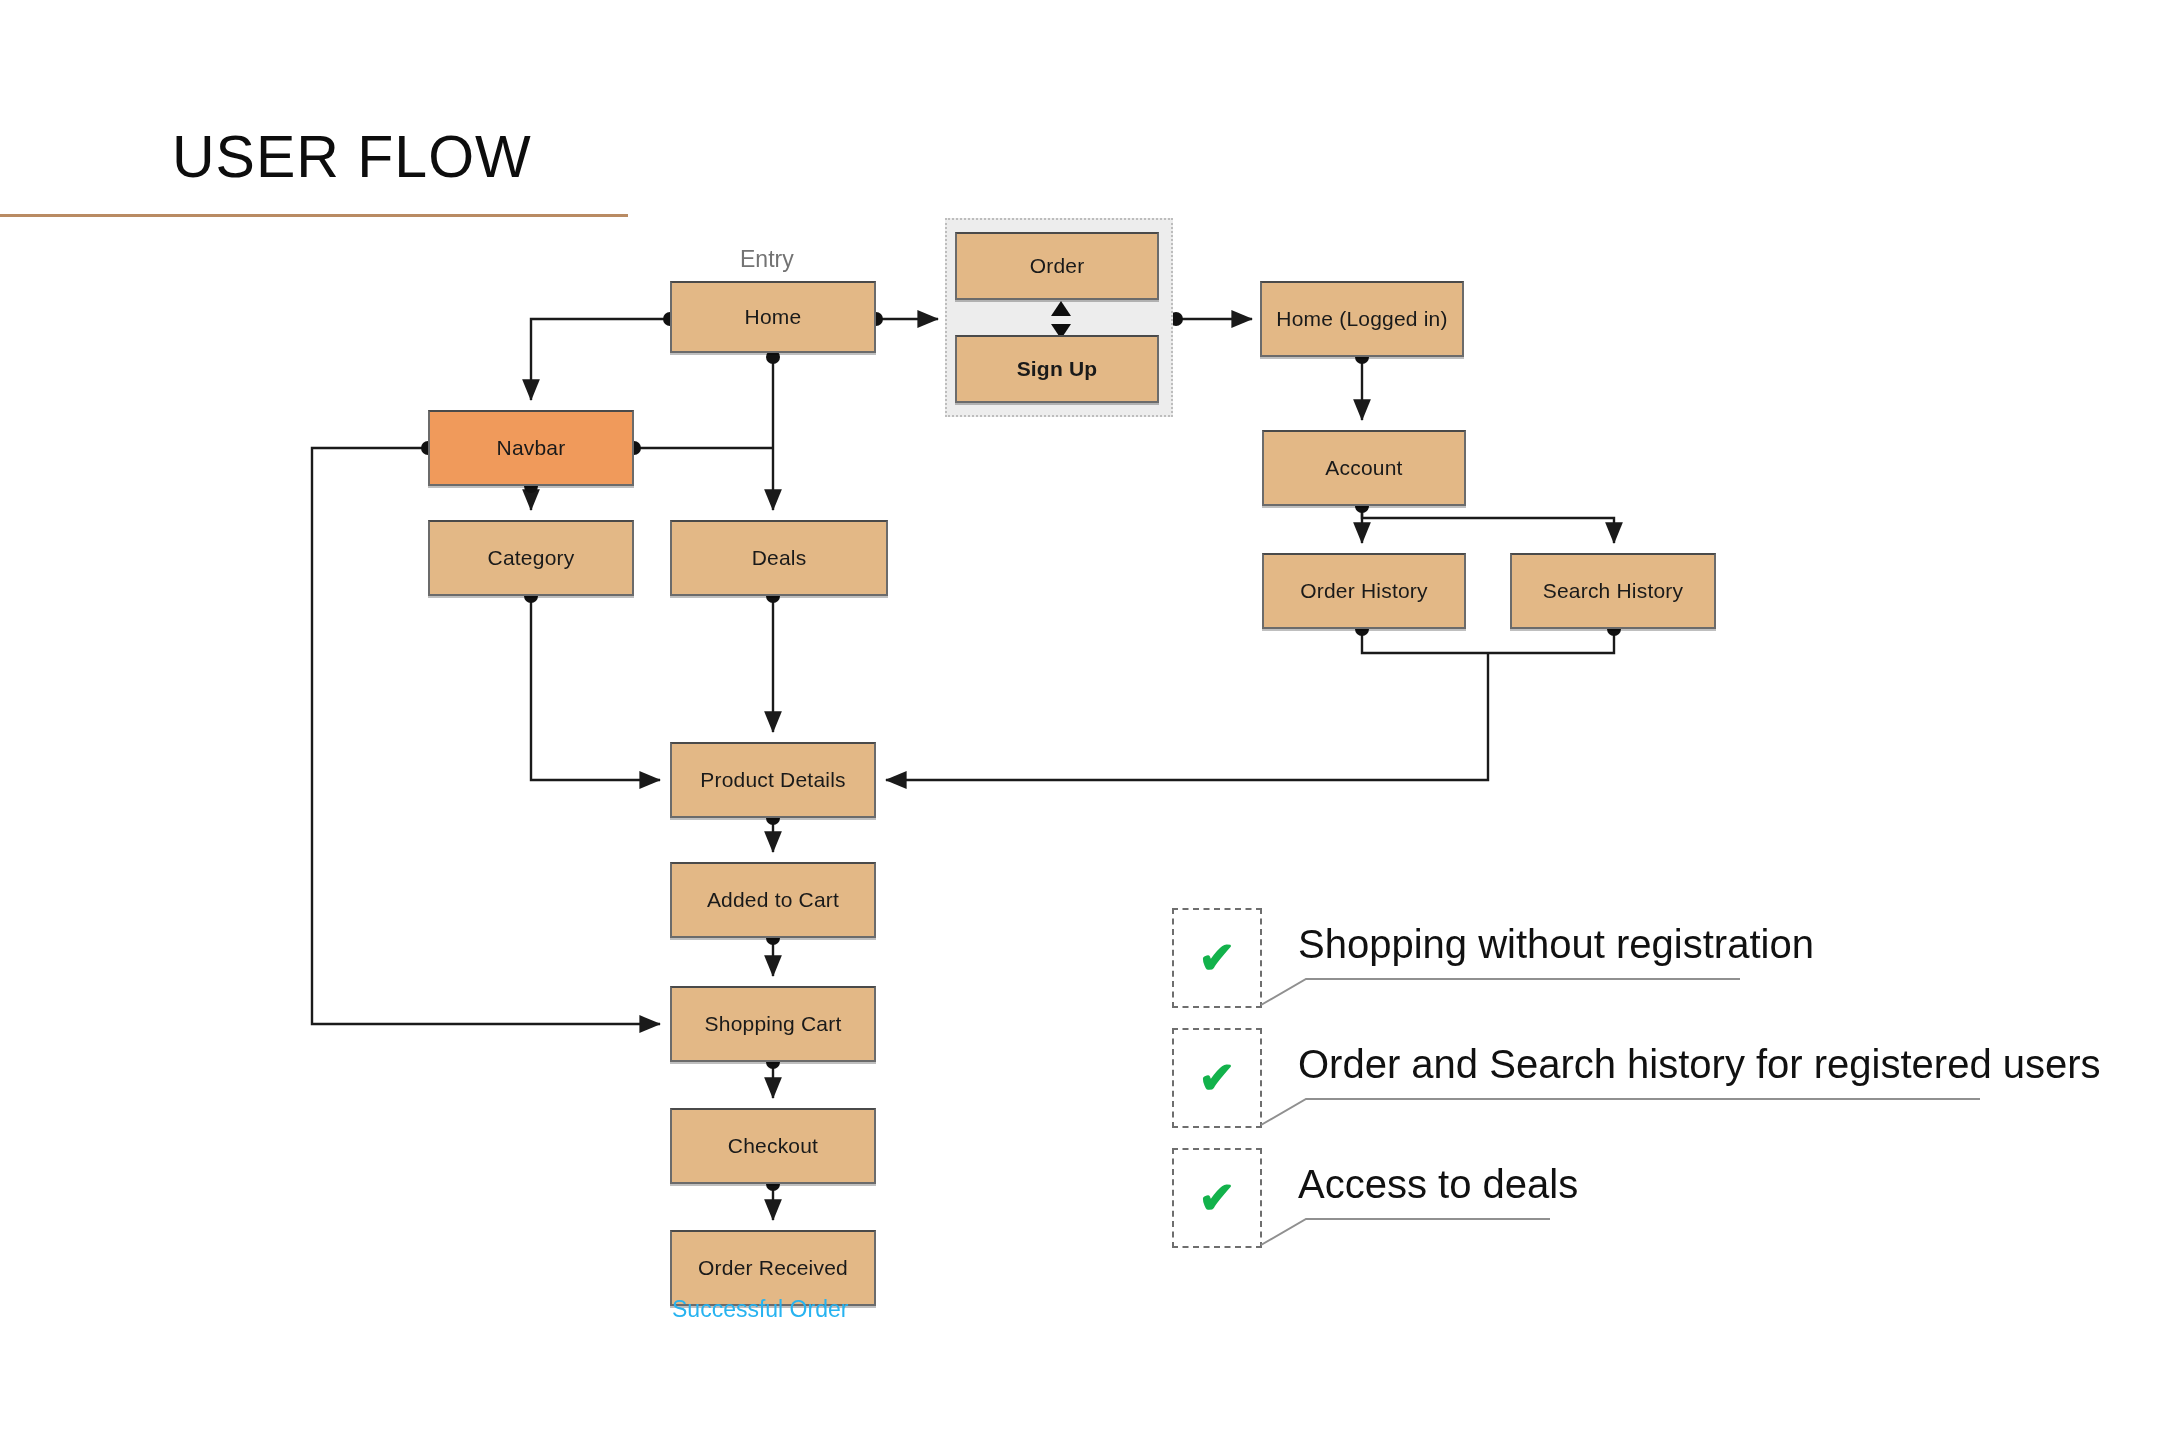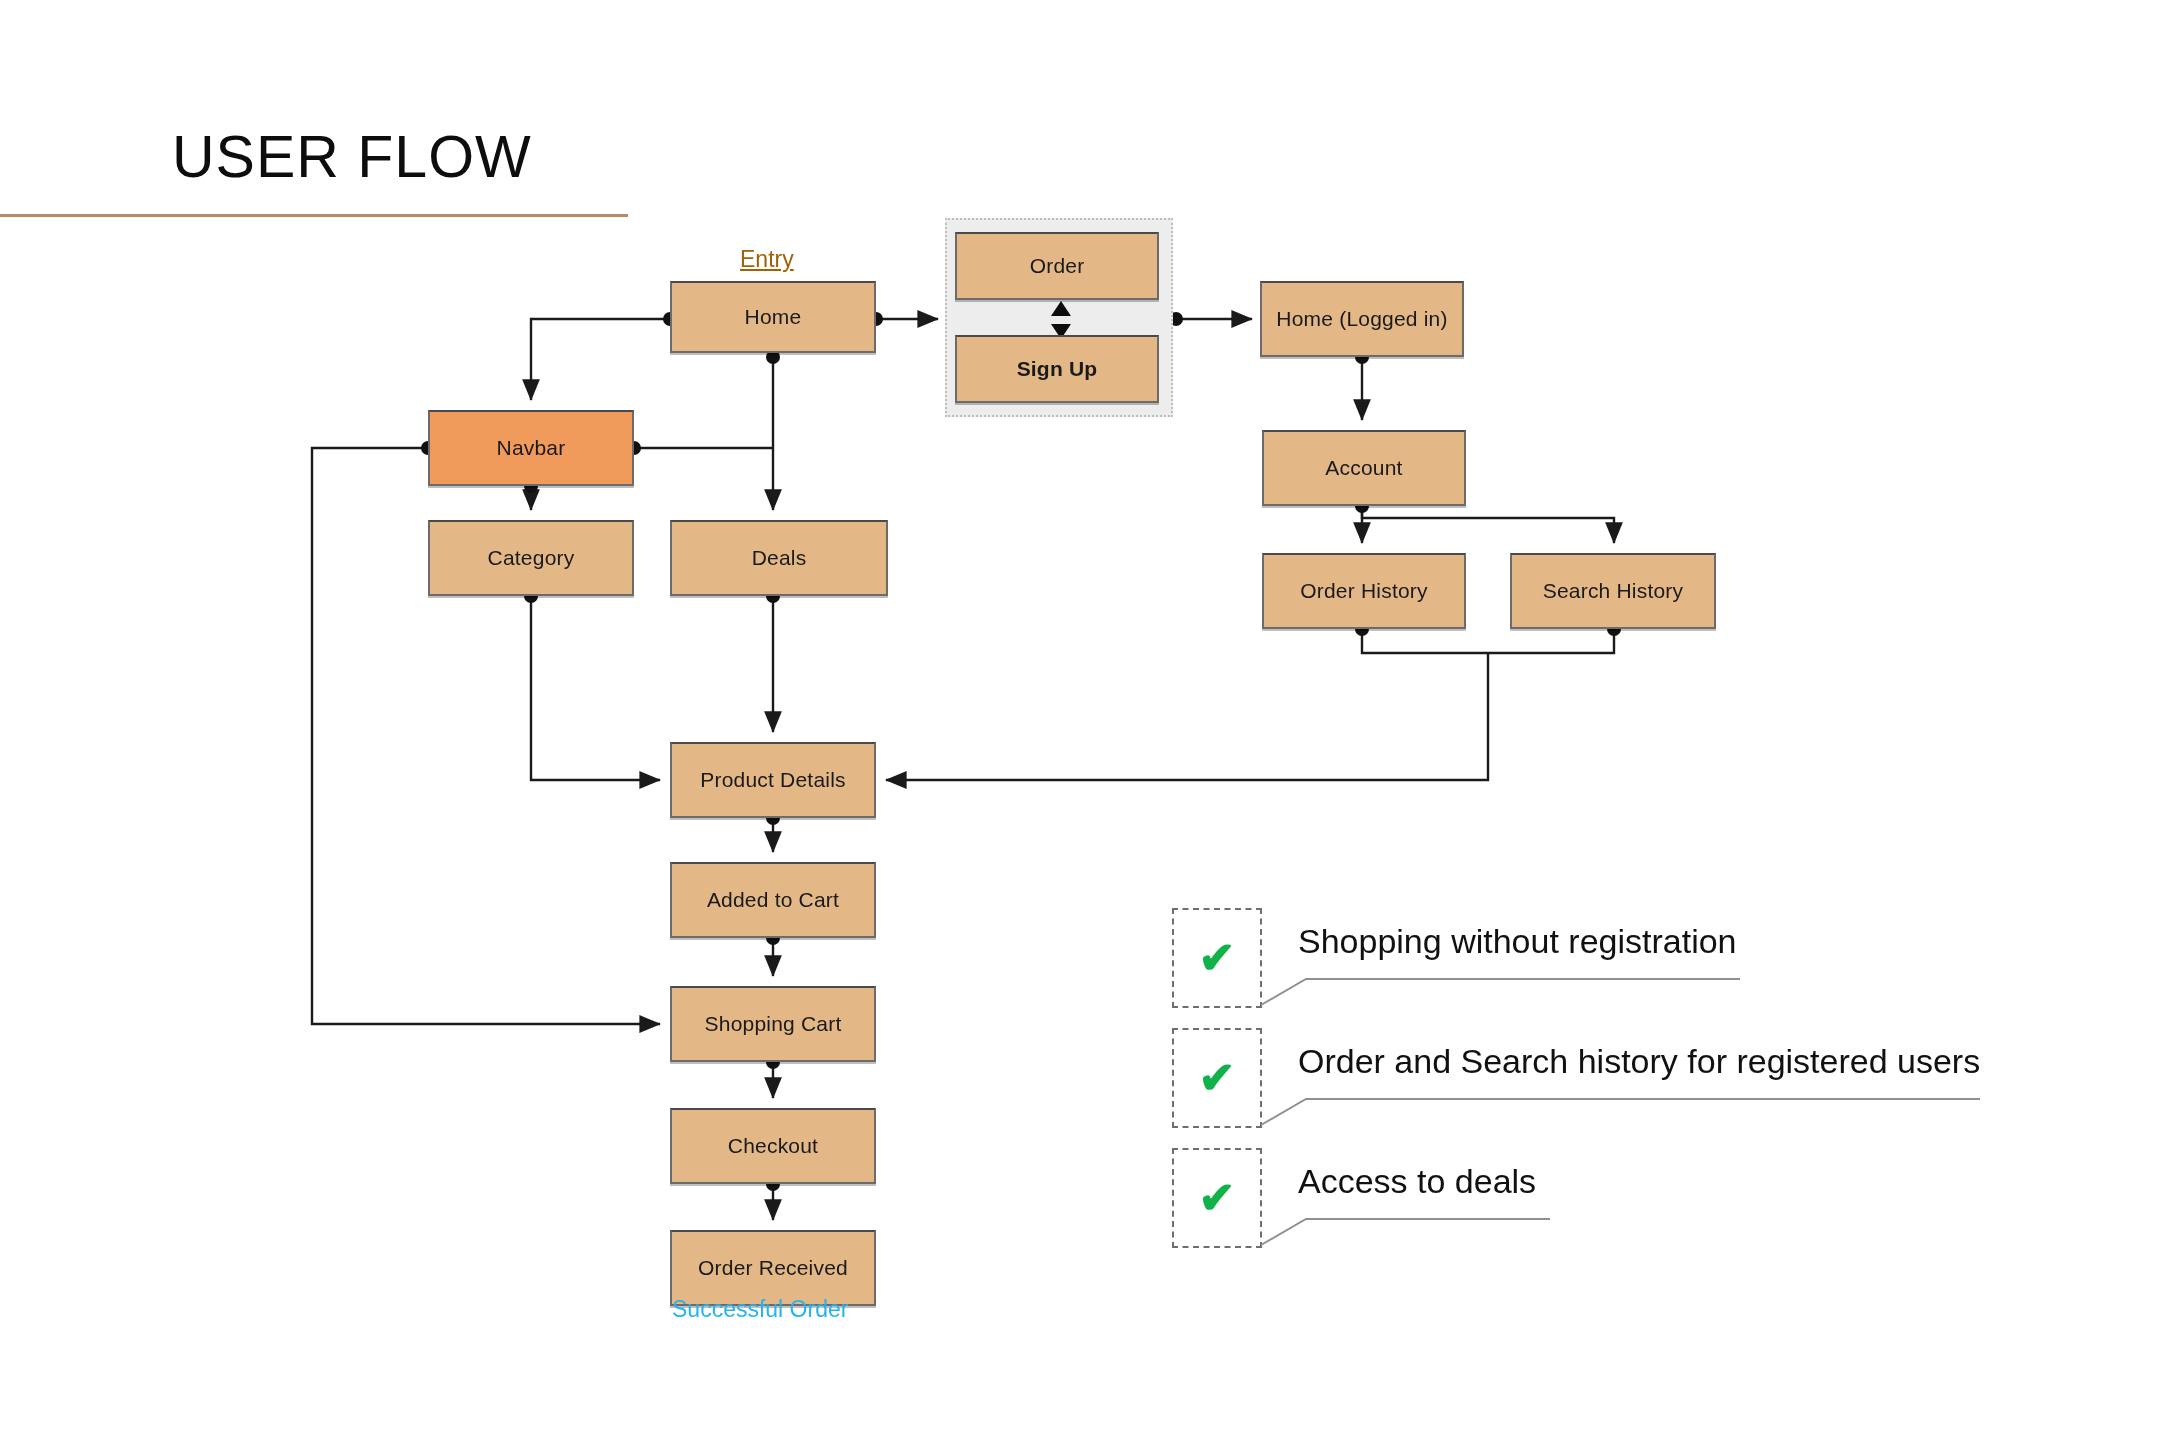--- a/index.html
+++ b/index.html
@@ -80,21 +80,21 @@
     width: 26px;
     height: 42px;
   }
 
   
   .flow-label {
     position: absolute;
     font-size: 23px;
     white-space: nowrap;
   }
-  #entry-label { color: #a16207; text-decoration: underline; }
+  #entry-label { color: #737373; }
   #success-label { color: #27b3f0; }
 
   
   #connectors {
     position: absolute;
     left: 0;
     top: 0;
     width: 2160px;
     height: 1447px;
     pointer-events: none;
@@ -129,21 +129,21 @@
   .legend-check {
     font-size: 44px;
     line-height: 1;
     color: #12b24b;
     font-weight: 700;
   }
   .legend-text {
     position: absolute;
     left: 126px;
     top: 14px;
-    font-size: 34px;
+    font-size: 40px;
     color: #111111;
     white-space: nowrap;
   }
   .legend-rule {
     position: absolute;
     left: 88px;
     top: 62px;
     height: 36px;
     pointer-events: none;
   }

